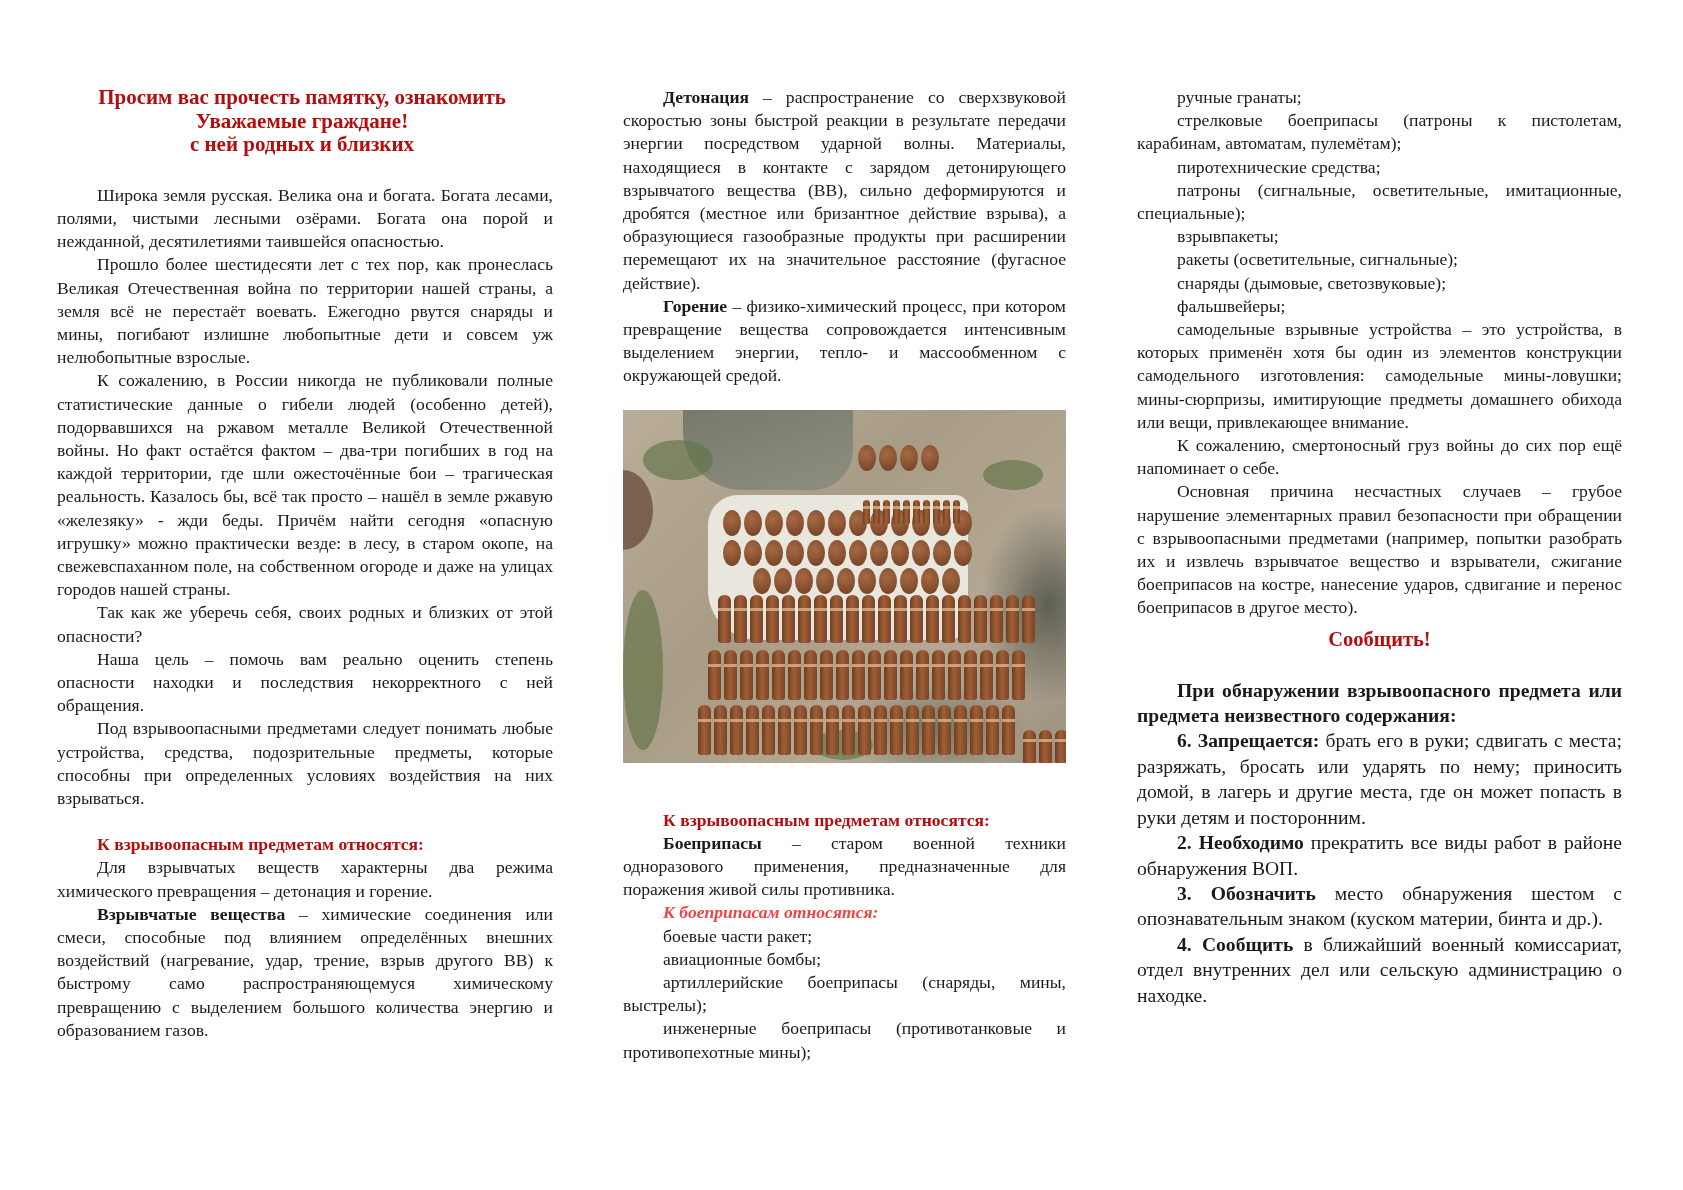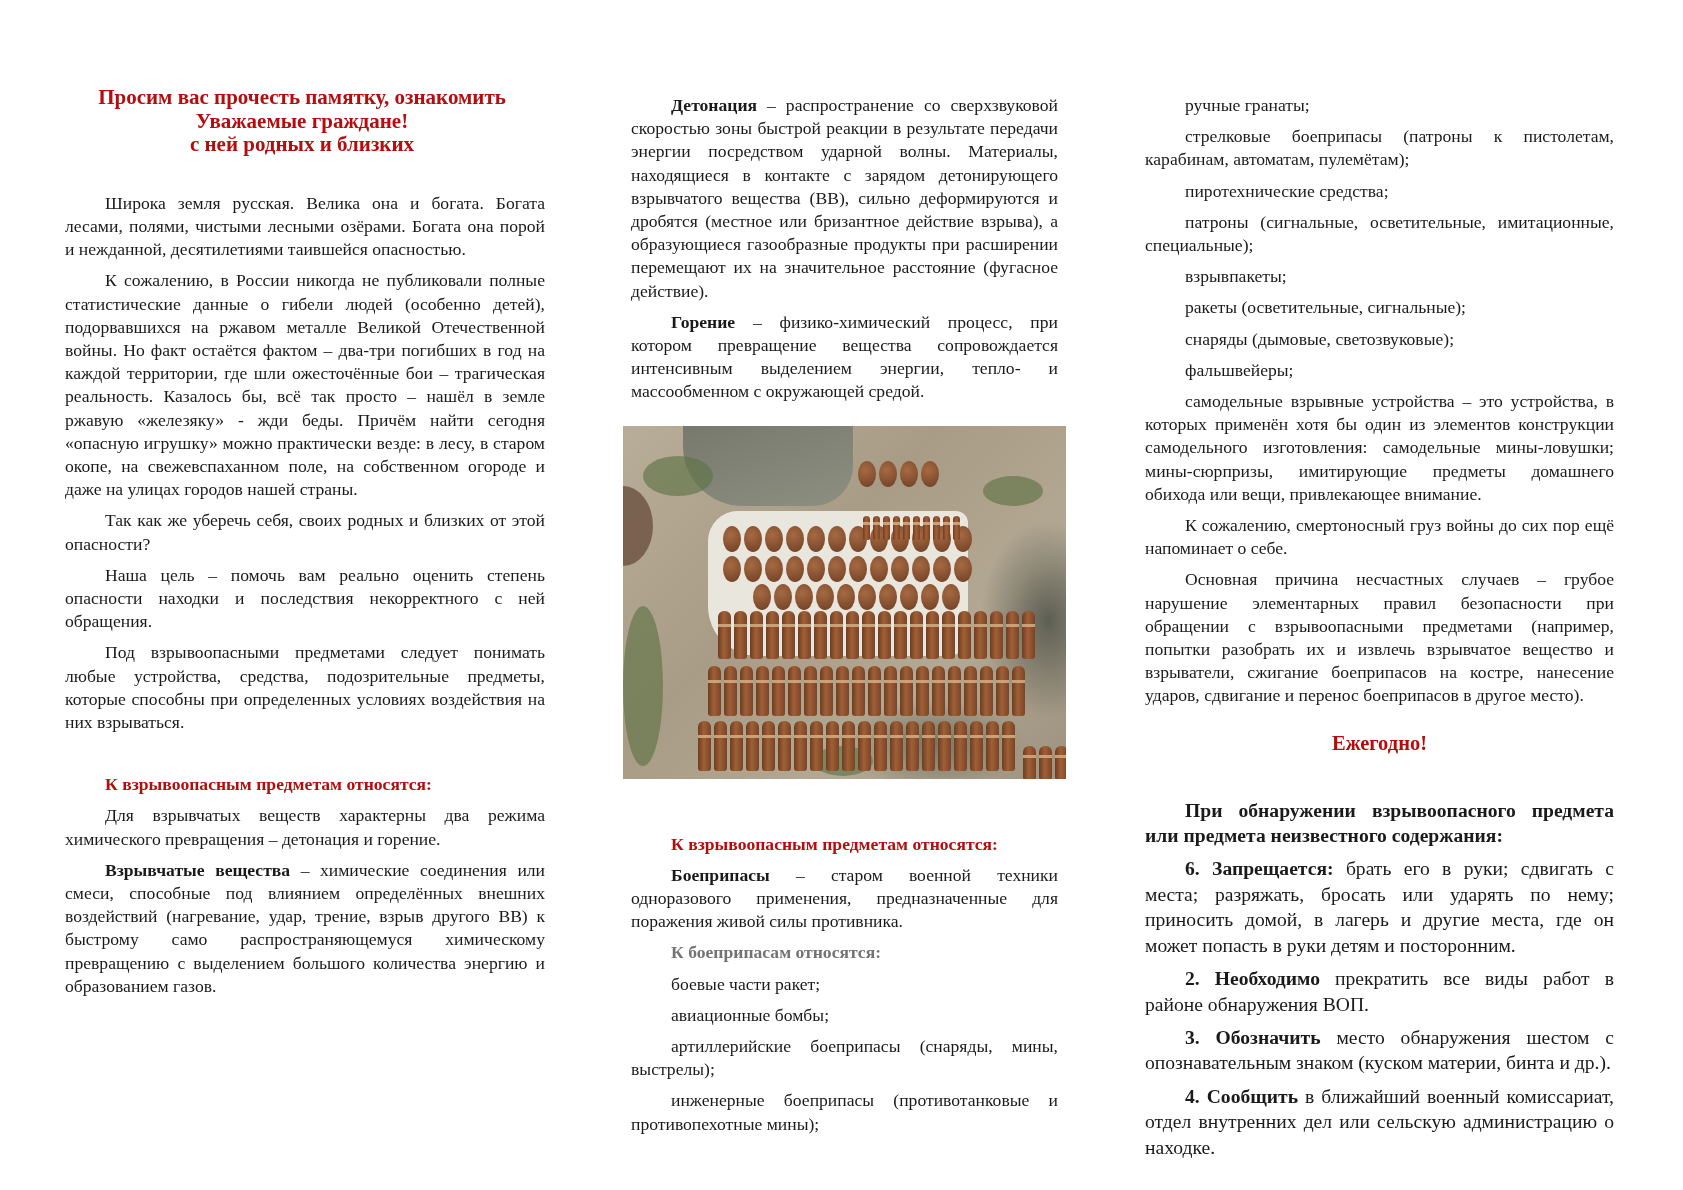--- a/index.html
+++ b/index.html
@@ -10,30 +10,30 @@
   }
   .col {
     position: absolute; top: 0;
     font-size: 17.6px; line-height: 23.2px;
     text-align: justify; hyphens: manual;
   }
   #col-left  { left: 57px;   width: 496px; top: 86px; }
   #col-mid   { left: 623px;  width: 443px; top: 86px; }
   #col-right { left: 1137px; width: 485px; top: 86px; }
 
-  p { margin: 8px; text-indent: 40px; }
+  p { margin: 0; text-indent: 40px; }
   p.item { text-indent: 40px; }
   b, .b { font-weight: bold; }
   .title {
     text-align: center; font-weight: bold; color: #b50d0d;
     font-size: 21px; line-height: 23.6px; text-indent: 0;
     margin-left: -6px;
   }
   .subhead { color: #b50d0d; font-weight: bold; }
-  .subhead-it { color: #737373; font-weight: bold; }
+  .subhead-it { color: #ef4444; font-weight: bold; font-style: italic; }
   .remember {
     text-align: center; text-indent: 0; font-weight: bold; color: #b50d0d;
     font-size: 20.5px; line-height: 26px;
   }
   .big { font-size: 19.6px; line-height: 25.4px; }
   .photo {
     position: relative; width: 443px; height: 353px; margin-top: 22px;
     overflow: hidden; text-indent: 0;
     background:
       radial-gradient(ellipse 30% 18% at 70% 90%, rgba(70,80,70,0.55), transparent 70%),
@@ -76,20 +76,21 @@
 <body>
 
 <div id="col-left" class="col">
   <div class="title">
     <div>Просим вас прочесть памятку, ознакомить</div>
     <div>Уважаемые граждане!</div>
     <div>с ней родных и близких</div>
   </div>
   <div style="height:27px"></div>
   <p>Широка земля русская. Велика она и богата. Богата лесами, полями, чистыми лесными озёрами. Богата она порой и нежданной, десятилетиями таившейся опасностью.</p>
+  <p>Прошло более шестидесяти лет с тех пор, как пронеслась Великая Отечественная война по территории нашей страны, а земля всё не перестаёт воевать. Ежегодно рвутся снаряды и мины, погибают излишне любопытные дети и совсем уж нелюбопытные взрослые.</p>
   <p>К сожалению, в России никогда не публиковали полные статистические данные о гибели людей (особенно детей), подорвавшихся на ржавом металле Великой Отечественной войны. Но факт остаётся фактом – два-три погибших в год на каждой территории, где шли ожесточённые бои – трагическая реальность. Казалось бы, всё так просто – нашёл в земле ржавую «железяку» - жди беды. Причём найти сегодня «опасную игрушку» можно практически везде: в лесу, в старом окопе, на свежевспаханном поле, на собственном огороде и даже на улицах городов нашей страны.</p>
   <p>Так как же уберечь себя, своих родных и близких от этой опасности?</p>
   <p>Наша цель – помочь вам реально оценить степень опасности находки и последствия некорректного с ней обращения.</p>
   <p>Под взрывоопасными предметами следует понимать любые устройства, средства, подозрительные предметы, которые способны при определенных условиях воздействия на них взрываться.</p>
   <div style="height:23px"></div>
   <p class="subhead">К взрывоопасным предметам относятся:</p>
   <p>Для взрывчатых веществ характерны два режима химического превращения – детонация и горение.</p>
   <p><b>Взрывчатые вещества</b><span> – химические соединения или смеси, способные под влиянием определённых внешних воздействий (нагревание, удар, трение, взрыв другого ВВ) к быстрому само распространяющемуся химическому превращению с выделением большого количества энергию и образованием газов.</span></p>
 </div>
 
@@ -252,21 +253,21 @@
   <p class="item">пиротехнические средства;</p>
   <p class="item">патроны (сигнальные, осветительные, имитационные, специальные);</p>
   <p class="item">взрывпакеты;</p>
   <p class="item">ракеты (осветительные, сигнальные);</p>
   <p class="item">снаряды (дымовые, светозвуковые);</p>
   <p class="item">фальшвейеры;</p>
   <p class="item">самодельные взрывные устройства – это устройства, в которых применён хотя бы один из элементов конструкции самодельного изготовления: самодельные мины-ловушки; мины-сюрпризы, имитирующие предметы домашнего обихода или вещи, привлекающее внимание.</p>
   <p>К сожалению, смертоносный груз войны до сих пор ещё напоминает о себе.</p>
   <p>Основная причина несчастных случаев – грубое нарушение элементарных правил безопасности при обращении с взрывоопасными предметами (например, попытки разобрать их и извлечь взрывчатое вещество и взрыватели, сжигание боеприпасов на костре, нанесение ударов, сдвигание и перенос боеприпасов в другое место).</p>
   <div style="height:6px"></div>
-  <p class="remember">Ежегодно!</p>
+  <p class="remember">Сообщить!</p>
   <div style="height:26px"></div>
   <div class="big">
     <p class="b">При обнаружении взрывоопасного предмета или предмета неизвестного содержания:</p>
     <p><b>6. Запрещается:</b><span> брать его в руки; сдвигать с места; разряжать, бросать или ударять по нему; приносить домой, в лагерь и другие места, где он может попасть в руки детям и посторонним.</span></p>
     <p><b>2. Необходимо</b><span> прекратить все виды работ в районе обнаружения ВОП.</span></p>
     <p><b>3. Обозначить</b><span> место обнаружения шестом с опознавательным знаком (куском материи, бинта и др.).</span></p>
     <p><b>4. Сообщить</b><span> в ближайший военный комиссариат, отдел внутренних дел или сельскую администрацию о находке.</span></p>
   </div>
 </div>
 

